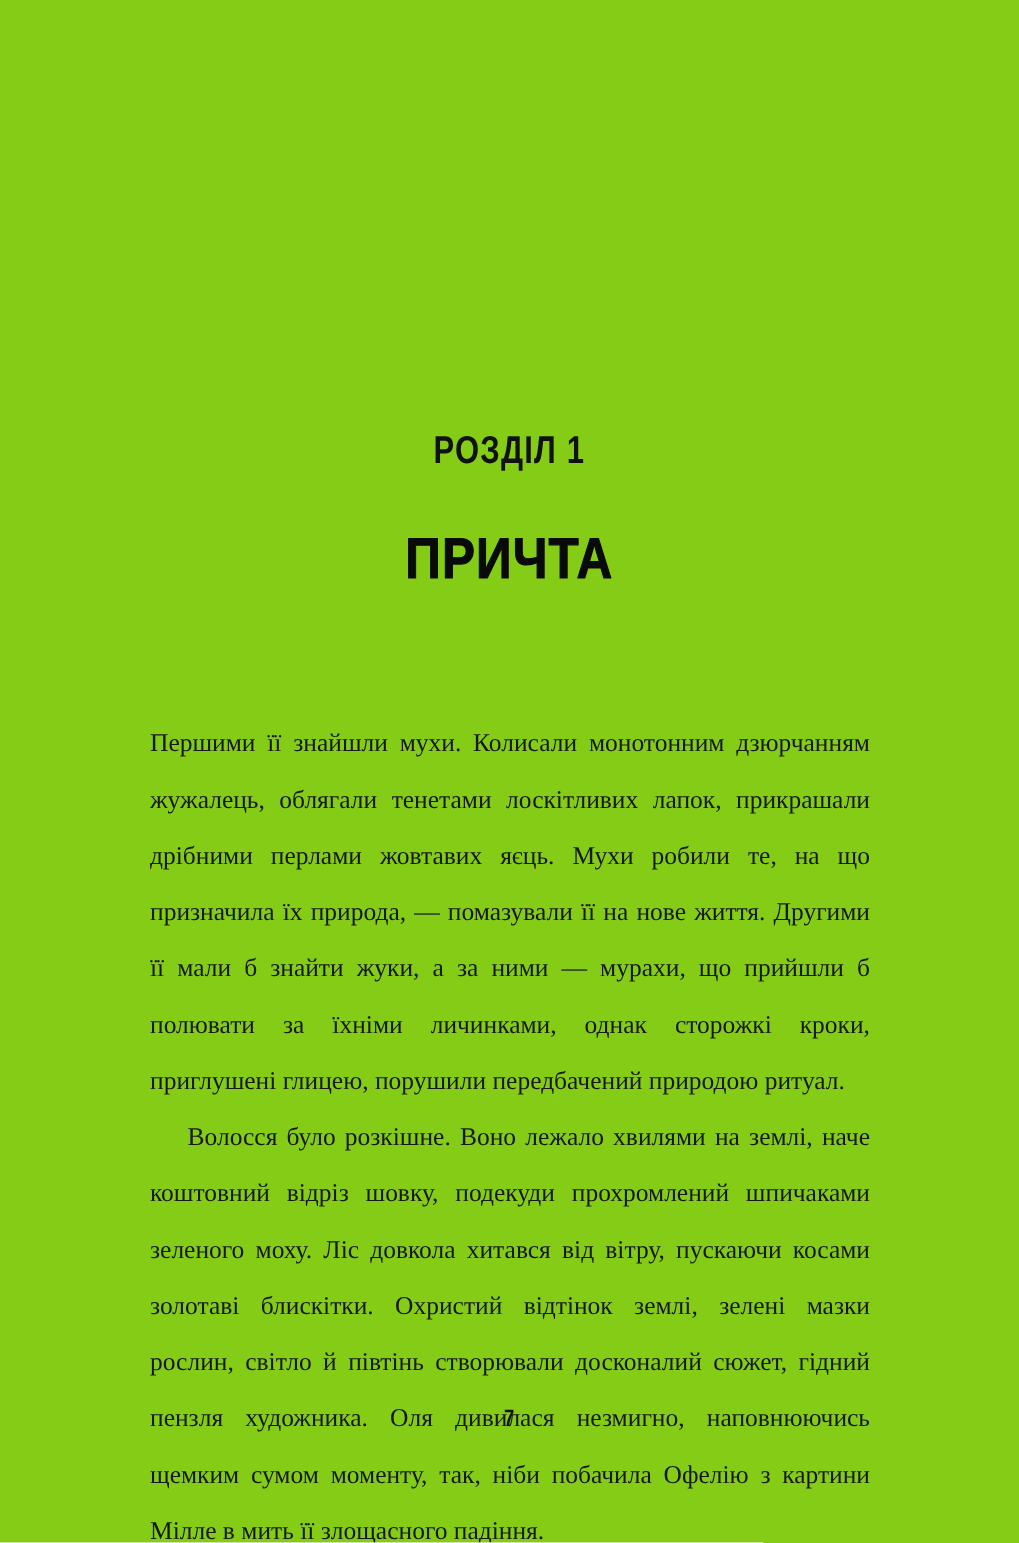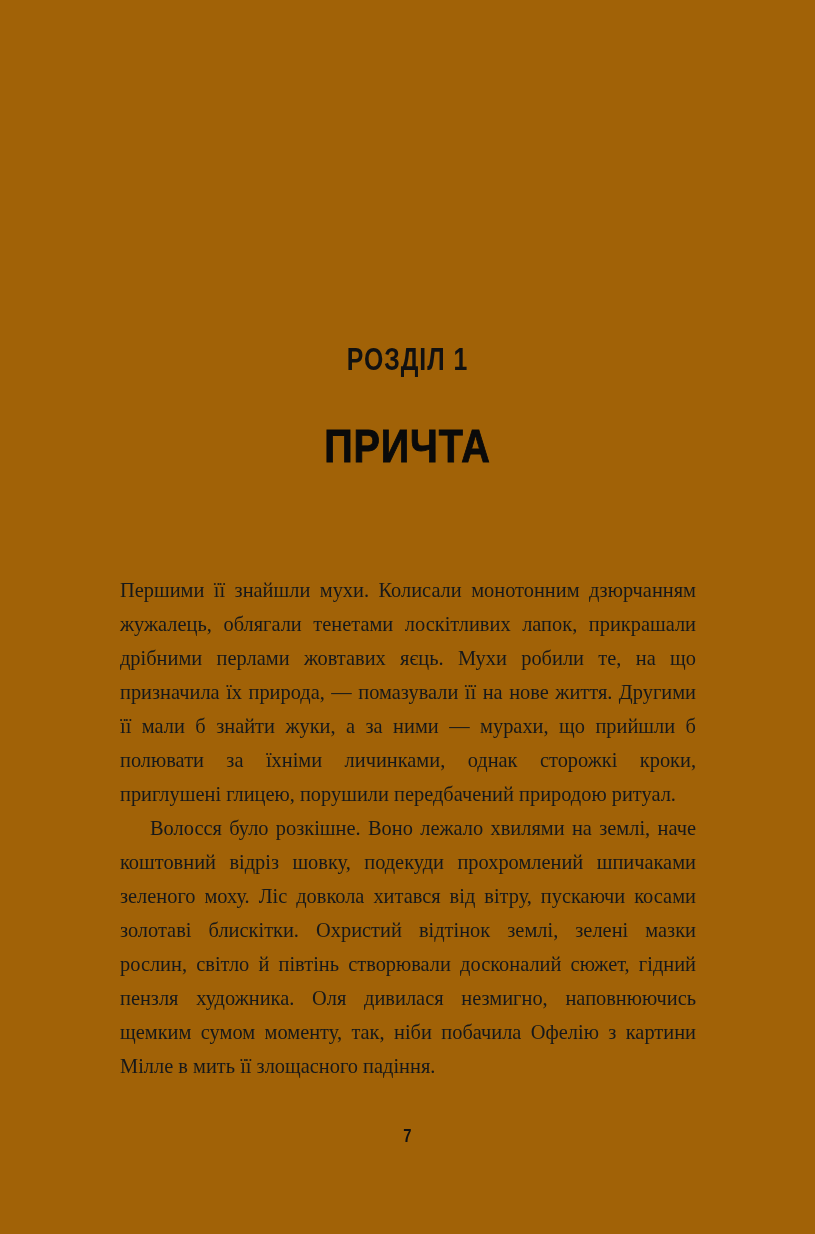--- a/index.html
+++ b/index.html
@@ -7,21 +7,21 @@
     margin: 0;
     padding: 0;
     background: #ffffff;
   }
 
   .page {
     position: relative;
     width: 815px;
     height: 1234px;
     margin: 0 auto;
-    background: #a16207;
+    background: #84cc16;
     overflow: hidden;
     box-sizing: border-box;
   }
 
   
   .chapter-head {
     position: absolute;
     left: 0;
     right: 0;
     top: 344px;
@@ -59,21 +59,21 @@
     position: absolute;
     left: 120px;
     top: 573px;
     width: 576px;
   }
 
   .body-col p {
     margin: 0;
     font-family: "Liberation Serif", "DejaVu Serif", serif;
     font-size: 20.4px;
-    line-height: 34px;
+    line-height: 45px;
     color: #16181a;
     text-align: justify;
     text-justify: inter-word;
     hyphens: manual;
     -webkit-hyphens: manual;
   }
 
   .body-col p.indent {
     text-indent: 30px;
   }

